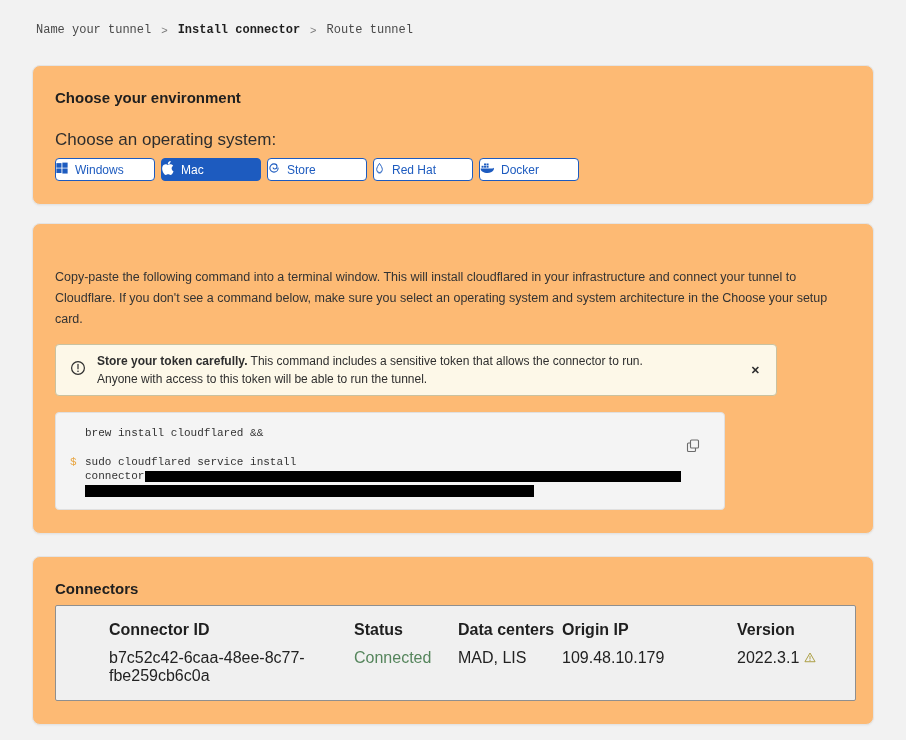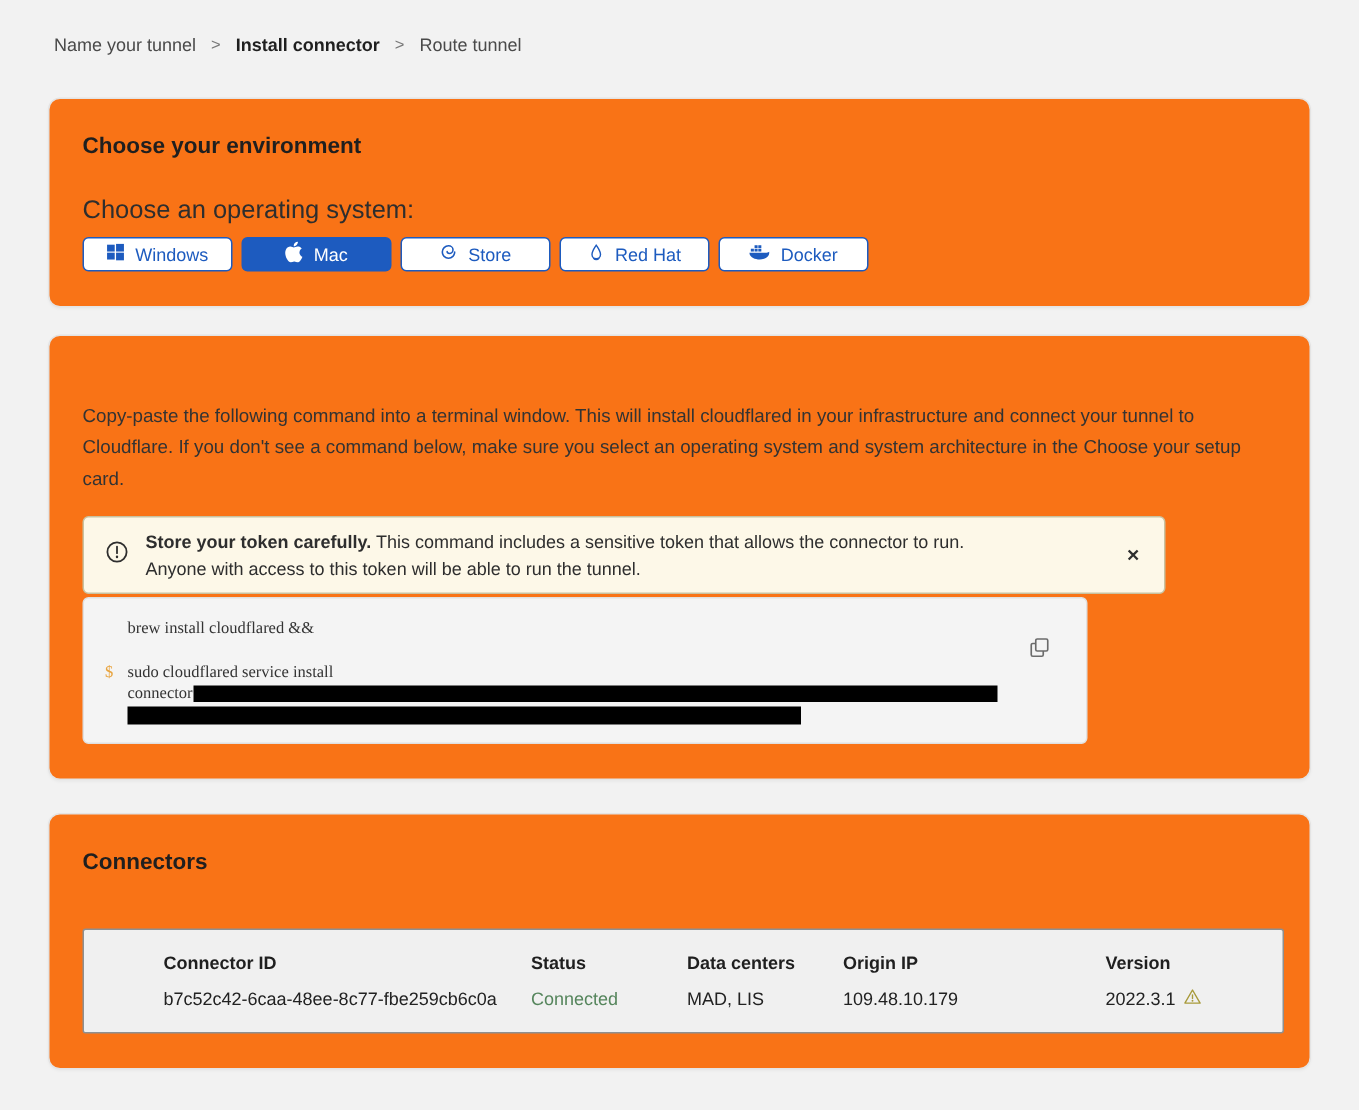--- a/index.html
+++ b/index.html
@@ -11,41 +11,41 @@
     overflow:hidden;
   }
   .page { padding:0 32px; }
 
   
   .breadcrumb {
     display:flex; align-items:center; gap:10px;
     padding:23px 4px 28px 4px;
     font-size:12px; color:#4a4a4a;
   }
-  .crumb { color:#4a4a4a; }
+  .crumb { color:#4a4a4a;font-family:Liberation Mono, monospace; }
   .crumb.active { font-weight:bold; color:#1f1f1f; }
   .crumb-sep { color:#7a7a7a; font-size:11px; }
 
   
   .card {
-    background:#f97316;
+    background:#fdba74;
     border:1px solid #e4e4e4;
     border-radius:8px;
     box-shadow:0 1px 2px rgba(0,0,0,0.04);
     padding:23px 22px;
     margin-bottom:18px;
   }
   .card h2 { font-size:15px; font-weight:bold; color:#1f1f1f; }
 
   
   .os-label { font-size:17px; color:#2e2e2e; margin-top:24px; margin-bottom:8px; }
   .os-row { display:flex; gap:6px; }
   .os-btn {
     width:100px; height:23px;
-    display:inline-flex; align-items:center; justify-content:center; gap:7px;
+    display:inline-flex; align-items:center; gap:7px;
     background:#ffffff; color:#1d5bbf;
     border:1px solid #1d5bbf; border-radius:4px;
     font-size:12px; font-family:"Liberation Sans", sans-serif;
     cursor:pointer;
   }
   .os-btn.selected { background:#1d5bbf; color:#ffffff; }
   .os-btn svg { flex:0 0 auto; }
 
   
   .card2 { margin-bottom:22px; }
@@ -61,52 +61,52 @@
   }
   .banner-text { font-size:12px; line-height:18px; color:#2e2e2e; max-width:575px; }
   .banner-text b { font-weight:bold; }
   .banner-close {
     margin-left:auto; background:none; border:none; cursor:pointer;
     font-size:11px; font-weight:bold; color:#2e2e2e; padding:2px 4px;
   }
 
   .codeblock {
     position:relative;
-    width:670px; margin-top:2px;
+    width:670px; margin-top:16px;
     background:#f4f4f4;
     border:1px solid #e0e0e0;
     border-radius:4px;
     padding:13px 0 12px 0;
-    font-family:Liberation Serif, serif;
+    font-family:Liberation Mono, monospace;
     font-size:11px; line-height:14px; color:#333333;
   }
   .code-line { position:relative; padding-left:29px; }
   .code-line.first { margin-bottom:15px; }
   .prompt { position:absolute; left:14px; color:#e8a33d; }
   .bar {
     display:inline-block; background:#000000; vertical-align:middle;
   }
   .bar-1 { width:536px; height:11px; margin-left:1px; }
   .bar-2 { width:449px; height:12px; margin-left:29px; margin-top:1px; }
   .copy-btn {
     position:absolute; top:26px; right:24px;
     background:none; border:none; cursor:pointer; color:#6b6b6b; padding:0;
   }
 
   
   .connectors-table {
-    width:801px; margin-top:36px;
+    width:801px; margin-top:8px;
     background:#f0f0f0;
     border:1px solid #8f8f8f;
     border-radius:2px;
     padding:15px 0 15px 53px;
     display:grid;
     grid-template-columns:245px 104px 104px 175px auto;
     row-gap:10px;
-    font-size:12px;
+    font-size:16px;
   }
   .th { font-weight:bold; color:#1f1f1f; }
   .td { color:#222222; }
   .td.status { color:#55855c; }
   .version-cell { display:flex; align-items:flex-start; gap:5px; }
 </style>
 </head>
 <body>
 
 <div class="page">

